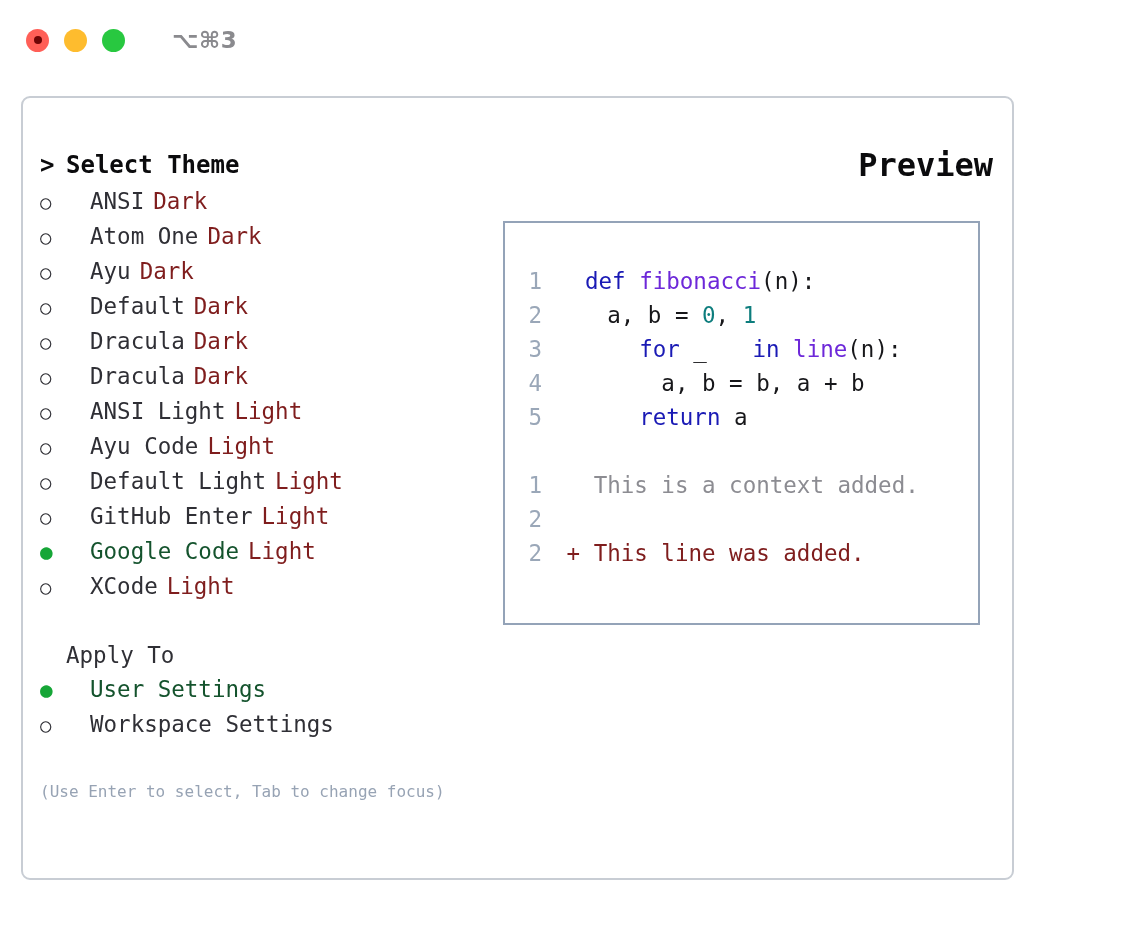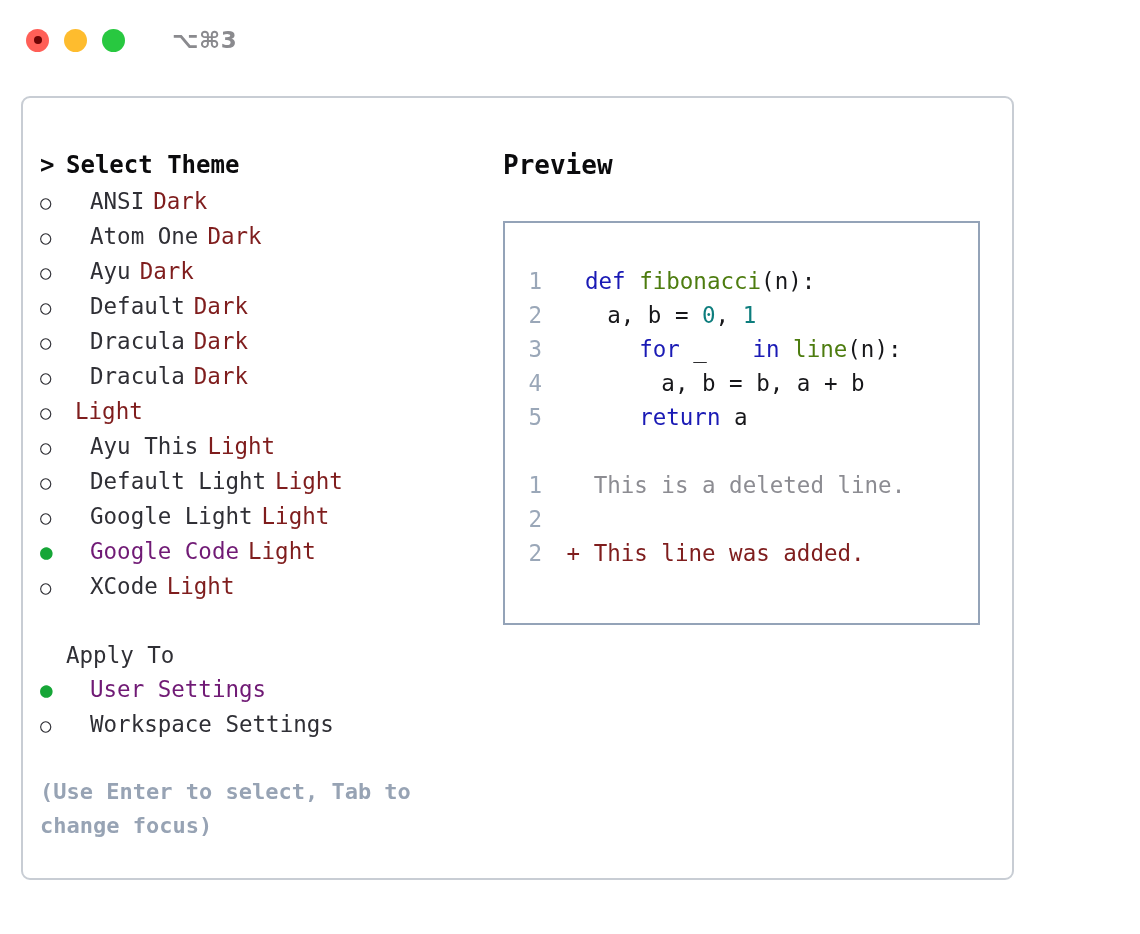--- a/index.html
+++ b/index.html
@@ -125,59 +125,59 @@
     color: #0b0b0d;
     line-height: 38px;
   }
   .list-header .bullet {
     font-weight: bold;
     font-size: 24px;
     color: #0b0b0d;
   }
 
   .item-label { color: #2f2f35; margin-left: 24px; }
-  .item-label.selected { color: #701a75; }
+  .item-label.selected { color: #14532d; }
   .variant {
     color: #7f1d1d;
     margin-left: 9px;
   }
 
   .section-header {
     font-size: 22.5px;
     line-height: 34px;
     color: #2f2f35;
     display: flex;
     align-items: flex-end;
     white-space: pre;
   }
 
   .spacer-block { height: 34px; }
 
   .hint {
     margin-top: 33px;
-    font-size: 22px;
+    font-size: 16px;
     line-height: 34px;
     color: #97a3b4;
     width: 405px;
-    font-weight: bold;
   }
 
   
   .right-col {
     position: absolute;
     left: 480px;
     top: 48px;
     width: 490px;
   }
 
   .preview-title {
-    font-size: 26px;
+    font-size: 32px;
     font-weight: bold;
     color: #0b0b0d;
     line-height: 38px;
+    text-align: right;
   }
 
   .preview-box {
     margin-top: 37px;
     width: 477px;
     height: 404px;
     border: 2px solid #94a3b8;
     box-sizing: border-box;
     background: #ffffff;
     position: relative;
@@ -202,21 +202,21 @@
     width: 26px;
     flex: 0 0 26px;
     text-align: right;
     color: #9aa7b8;
     margin-right: 11px;
   }
   .code-gap { height: 34px; }
 
   
   .tok-kw    { color: #1a1ab5; margin-left: 32px; }
-  .tok-fn    { color: #4d7c0f; }
+  .tok-fn    { color: #6d28d9; }
   .tok-num   { color: #0d7d7d; }
   .tok-plain { color: #17171a; }
 
   .diff-ctx  { color: #8c8c92; }
   .diff-del  { color: #c41a16; }
   .diff-add  { color: #7f1d1d; }
 </style>
 </head>
 <body>
 
@@ -241,24 +241,24 @@
           <span>Select Theme</span>
         </div>
 
         <div id="theme-items">
             <div class="row"><span class="bullet">○</span><span class="item-label">ANSI</span><span class="variant">Dark</span></div>
             <div class="row"><span class="bullet">○</span><span class="item-label">Atom One</span><span class="variant">Dark</span></div>
             <div class="row"><span class="bullet">○</span><span class="item-label">Ayu</span><span class="variant">Dark</span></div>
             <div class="row"><span class="bullet">○</span><span class="item-label">Default</span><span class="variant">Dark</span></div>
             <div class="row"><span class="bullet">○</span><span class="item-label">Dracula</span><span class="variant">Dark</span></div>
             <div class="row"><span class="bullet">○</span><span class="item-label">Dracula</span><span class="variant">Dark</span></div>
-            <div class="row"><span class="bullet">○</span><span class="variant">Light</span></div>
-            <div class="row"><span class="bullet">○</span><span class="item-label">Ayu This</span><span class="variant">Light</span></div>
+            <div class="row"><span class="bullet">○</span><span class="item-label">ANSI Light</span><span class="variant">Light</span></div>
+            <div class="row"><span class="bullet">○</span><span class="item-label">Ayu Code</span><span class="variant">Light</span></div>
             <div class="row"><span class="bullet">○</span><span class="item-label">Default Light</span><span class="variant">Light</span></div>
-            <div class="row"><span class="bullet">○</span><span class="item-label">Google Light</span><span class="variant">Light</span></div>
+            <div class="row"><span class="bullet">○</span><span class="item-label">GitHub Enter</span><span class="variant">Light</span></div>
             <div class="row"><span class="bullet sel">●</span><span class="item-label selected">Google Code</span><span class="variant">Light</span></div>
             <div class="row"><span class="bullet">○</span><span class="item-label">XCode</span><span class="variant">Light</span></div>
           </div>
 
         <div class="spacer-block"></div>
 
         <div class="section-header">
           <span class="bullet blank">○</span>
           <span>Apply To</span>
         </div>
@@ -278,21 +278,21 @@
           <div class="code-area">
             <div id="code-lines">
                 <div class="code-line"><span class="lineno">1</span><span><span class="tok-kw">def </span><span class="tok-fn">fibonacci</span><span class="tok-plain">(n):</span></span></div>
                 <div class="code-line"><span class="lineno">2</span><span><span class="tok-plain">    a, b = </span><span class="tok-num">0</span><span class="tok-plain">, </span><span class="tok-num">1</span></span></div>
                 <div class="code-line"><span class="lineno">3</span><span><span class="tok-plain">    </span><span class="tok-kw">for</span><span class="tok-plain"> _ </span><span class="tok-kw">in</span><span class="tok-plain"> </span><span class="tok-fn">line</span><span class="tok-plain">(n):</span></span></div>
                 <div class="code-line"><span class="lineno">4</span><span><span class="tok-plain">        a, b = b, a + b</span></span></div>
                 <div class="code-line"><span class="lineno">5</span><span><span class="tok-plain">    </span><span class="tok-kw">return</span><span class="tok-plain"> a</span></span></div>
               </div>
             <div class="code-gap"></div>
             <div id="diff-lines">
-                <div class="code-line"><span class="lineno">1</span><span class="diff-ctx">   This is a deleted line.</span></div>
+                <div class="code-line"><span class="lineno">1</span><span class="diff-ctx">   This is a context added.</span></div>
                 <div class="code-line"><span class="lineno">2</span></div>
                 <div class="code-line"><span class="lineno">2</span><span class="diff-add"> + This line was added.</span></div>
               </div>
           </div>
         </div>
       </div>
 
     </div>
   </div>
 </div>

